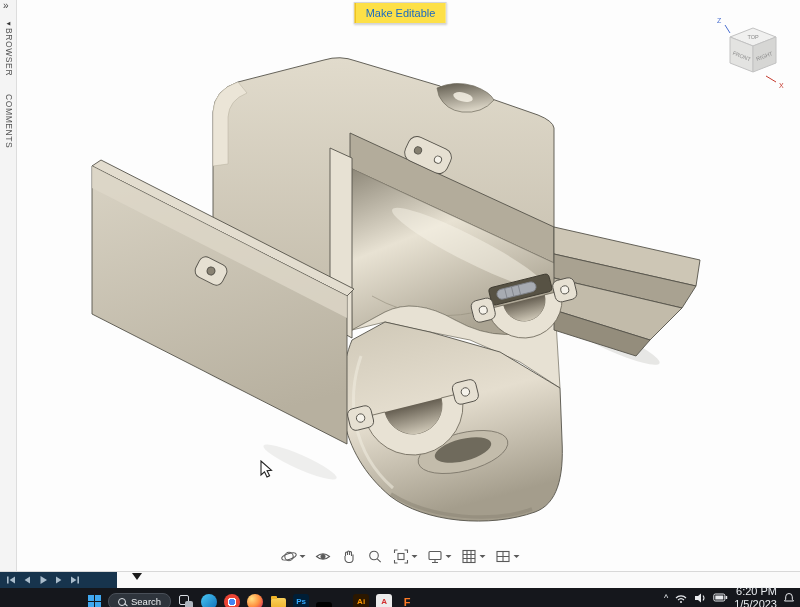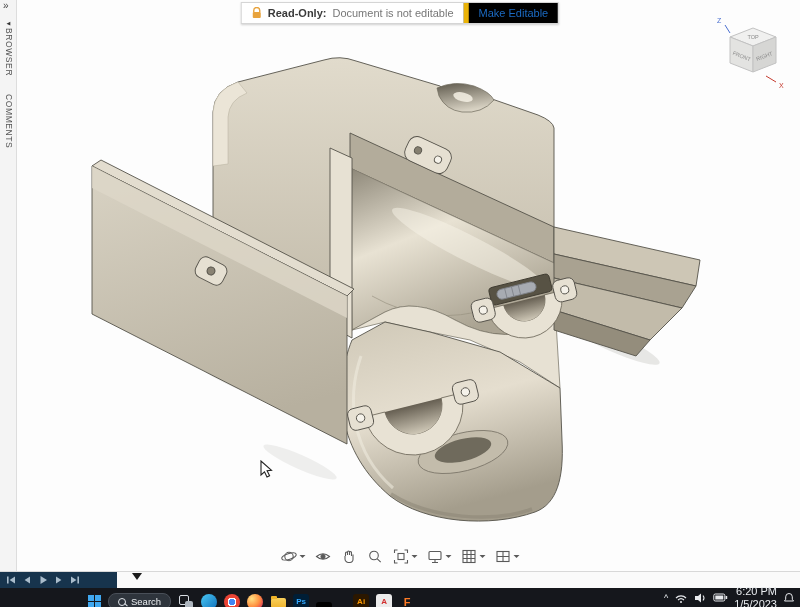--- a/index.html
+++ b/index.html
@@ -16,22 +16,22 @@
   .rail-browser{top:20px;}
   .rail-comments{top:94px;}
 
   
   .readonly-bar{position:absolute;top:2px;left:50%;transform:translateX(-50%);height:20px;
                 display:flex;align-items:stretch;background:#fff;border:1px solid #d5d5d5;
                 box-shadow:0 1px 2px rgba(0,0,0,.18);font-size:11px;z-index:6;white-space:nowrap;}
   .ro-main{display:flex;align-items:center;gap:6px;padding:0 10px;}
   .ro-label{font-weight:bold;color:#3a3a3a;}
   .ro-msg{color:#777;}
-  .ro-action{display:flex;align-items:center;padding:0 10px;border-left:5px solid #eab308;
-             color:#1b6ac2;background:#000000;cursor:pointer;}
+  .ro-action{display:flex;align-items:center;padding:0 10px;border-left:1px solid #eab308;
+             color:#1b6ac2;background:#fde047;cursor:pointer;}
 
   
   .viewcube{position:absolute;right:8px;top:12px;z-index:6;cursor:pointer;}
   .viewcube text{font-family:"Liberation Sans",sans-serif;}
 
   
   .model-wrap{position:absolute;left:0;top:0;width:800px;height:571px;}
   .cursor{position:absolute;left:260px;top:460px;z-index:7;}
 
   
@@ -208,28 +208,20 @@
     <div class="rail-tab rail-browser">
       <span class="tri">◀</span>
       <span class="v-label">BROWSER</span>
     </div>
     <div class="rail-tab rail-comments">
       <span class="v-label">COMMENTS</span>
     </div>
   </div>
 
   <div class="readonly-bar">
-    <div class="ro-main">
-      <svg width="10" height="12">
-        <path d="M2,5 V3.5 a3,3 0 0 1 6,0 V5" fill="none" stroke="#e8a33d" stroke-width="1.4"></path>
-        <rect x="1" y="5" width="8" height="6" rx="1" fill="#e8a33d"></rect>
-      </svg>
-      <span class="ro-label">Read-Only:</span>
-      <span class="ro-msg">Document is not editable</span>
-    </div>
     <div class="ro-action">Make Editable</div>
   </div>
 
   <div class="viewcube">
     <svg width="78" height="84" viewBox="0 0 78 84">
       <text x="3" y="11" font-size="7" fill="#4a6fd0">Z</text>
       <path d="M11,13 L16,21" stroke="#4a6fd0" stroke-width="1"></path>
       <polygon points="39,16 62,25 39,34 16,25" fill="#f0f0ef" stroke="#c2c2c2"></polygon>
       <polygon points="16,25 39,34 39,60 16,51" fill="#e3e3e1" stroke="#c2c2c2"></polygon>
       <polygon points="39,34 62,25 62,51 39,60" fill="#d6d6d4" stroke="#c2c2c2"></polygon>

